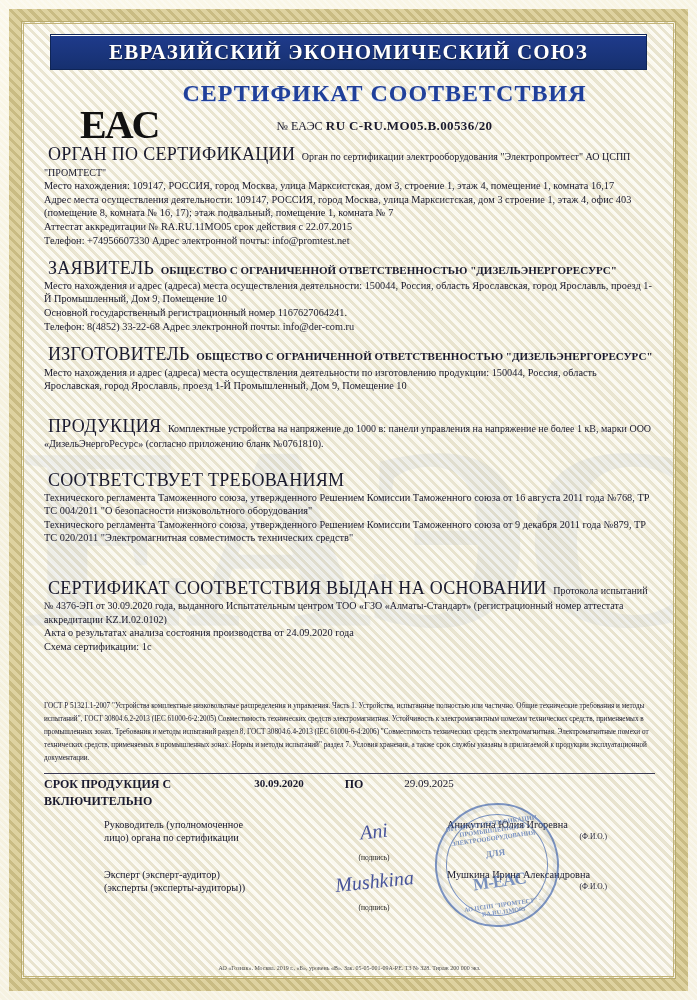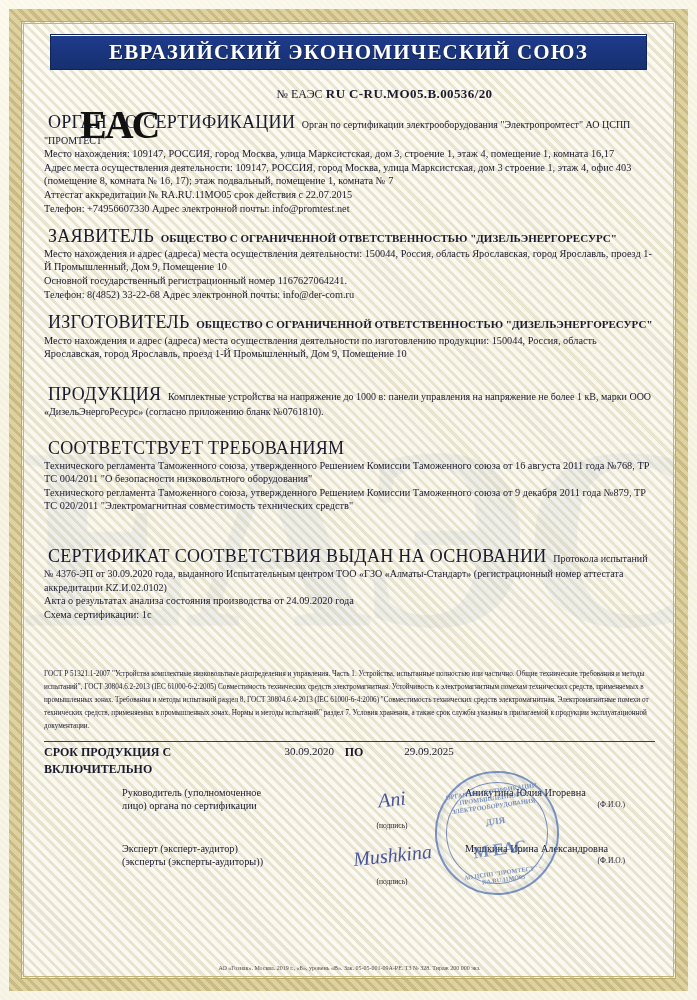--- a/index.html
+++ b/index.html
@@ -92,26 +92,26 @@
   .mt10{margin-top:10px;}
   .addinfo{
     margin-top:14px;position:relative;
   }
   .addinfo .tiny{font-size:7.2px;line-height:1.12;text-align:justify;}
   .dates{
     margin-top:10px;border-top:1px solid #3b3b55;padding-top:3px;
     display:flex;align-items:flex-start;font-size:12px;font-weight:700;
   }
   .dates .c1{width:180px;}
-  .dates .c2{width:110px;text-align:right;font-weight:400;font-size:11px;}
+  .dates .c2{width:110px;text-align:center;font-weight:700;font-size:11px;}
   .dates .c3{width:40px;text-align:center;}
   .dates .c4{width:110px;text-align:center;font-weight:400;font-size:11px;}
   .incl{font-size:12px;font-weight:700;margin-top:2px;}
   .sign-block{margin-top:10px;font-size:10.3px;position:relative;}
-  .sign-row{display:flex;align-items:flex-start;margin-top:4px;justify-content:flex-end;}
+  .sign-row{display:flex;align-items:flex-start;margin-top:4px;}
   .sign-row .role{width:205px;padding-left:60px;}
   .sign-row .sig{width:130px;text-align:center;position:relative;}
   .sign-row .who{width:190px;text-align:left;padding-left:8px;}
   .sub{font-size:7.5px;text-align:center;display:block;margin-top:9px;color:#222;}
   .fio{font-size:7.5px;display:block;text-align:center;}
   .scribble{
     font-family:"Liberation Serif",serif;font-style:italic;
     color:#2a3a8f;font-size:20px;transform:rotate(-6deg);
     display:inline-block;opacity:.85;
   }
@@ -154,20 +154,21 @@
     <div class="watermark">ЕАЭС</div>
 
     <div class="eaeu-band">
       <span>ЕВРАЗИЙСКИЙ ЭКОНОМИЧЕСКИЙ СОЮЗ</span>
     </div>
 
     <div class="content">
 
       <div class="eac-logo">EAC</div>
 
+      <div class="title">СЕРТИФИКАТ СООТВЕТСТВИЯ</div>
 
       <div class="num-line">
         <span class="lbl">№ ЕАЭС</span>
         <span class="reg">RU C-RU.МО05.В.00536/20</span>
       </div>
 
 
       <div class="sec">
         <h3>ОРГАН ПО СЕРТИФИКАЦИИ</h3>
         <span class="inlinebody">Орган по сертификации электрооборудования "Электропромтест" АО ЦСПП "ПРОМТЕСТ"</span>
@@ -239,21 +240,21 @@
           <div class="sig">
             <span class="scribble">Ani</span>
             <span class="sub">(подпись)</span>
           </div>
           <div class="who">
             <span>Аникутина Юлия Игоревна</span>
             <span class="fio" style="text-align:right;padding-right:30px;">(Ф.И.О.)</span>
           </div>
         </div>
 
-        <div class="sign-row" style="margin-top:12px;">
+        <div class="sign-row" style="margin-top:6px;">
           <div class="role">
             <div>Эксперт (эксперт-аудитор)</div>
             <div>(эксперты (эксперты-аудиторы))</div>
           </div>
           <div class="sig">
             <span class="scribble">Mushkina</span>
             <span class="sub">(подпись)</span>
           </div>
           <div class="who">
             <span>Мушкина Ирина Александровна</span>

